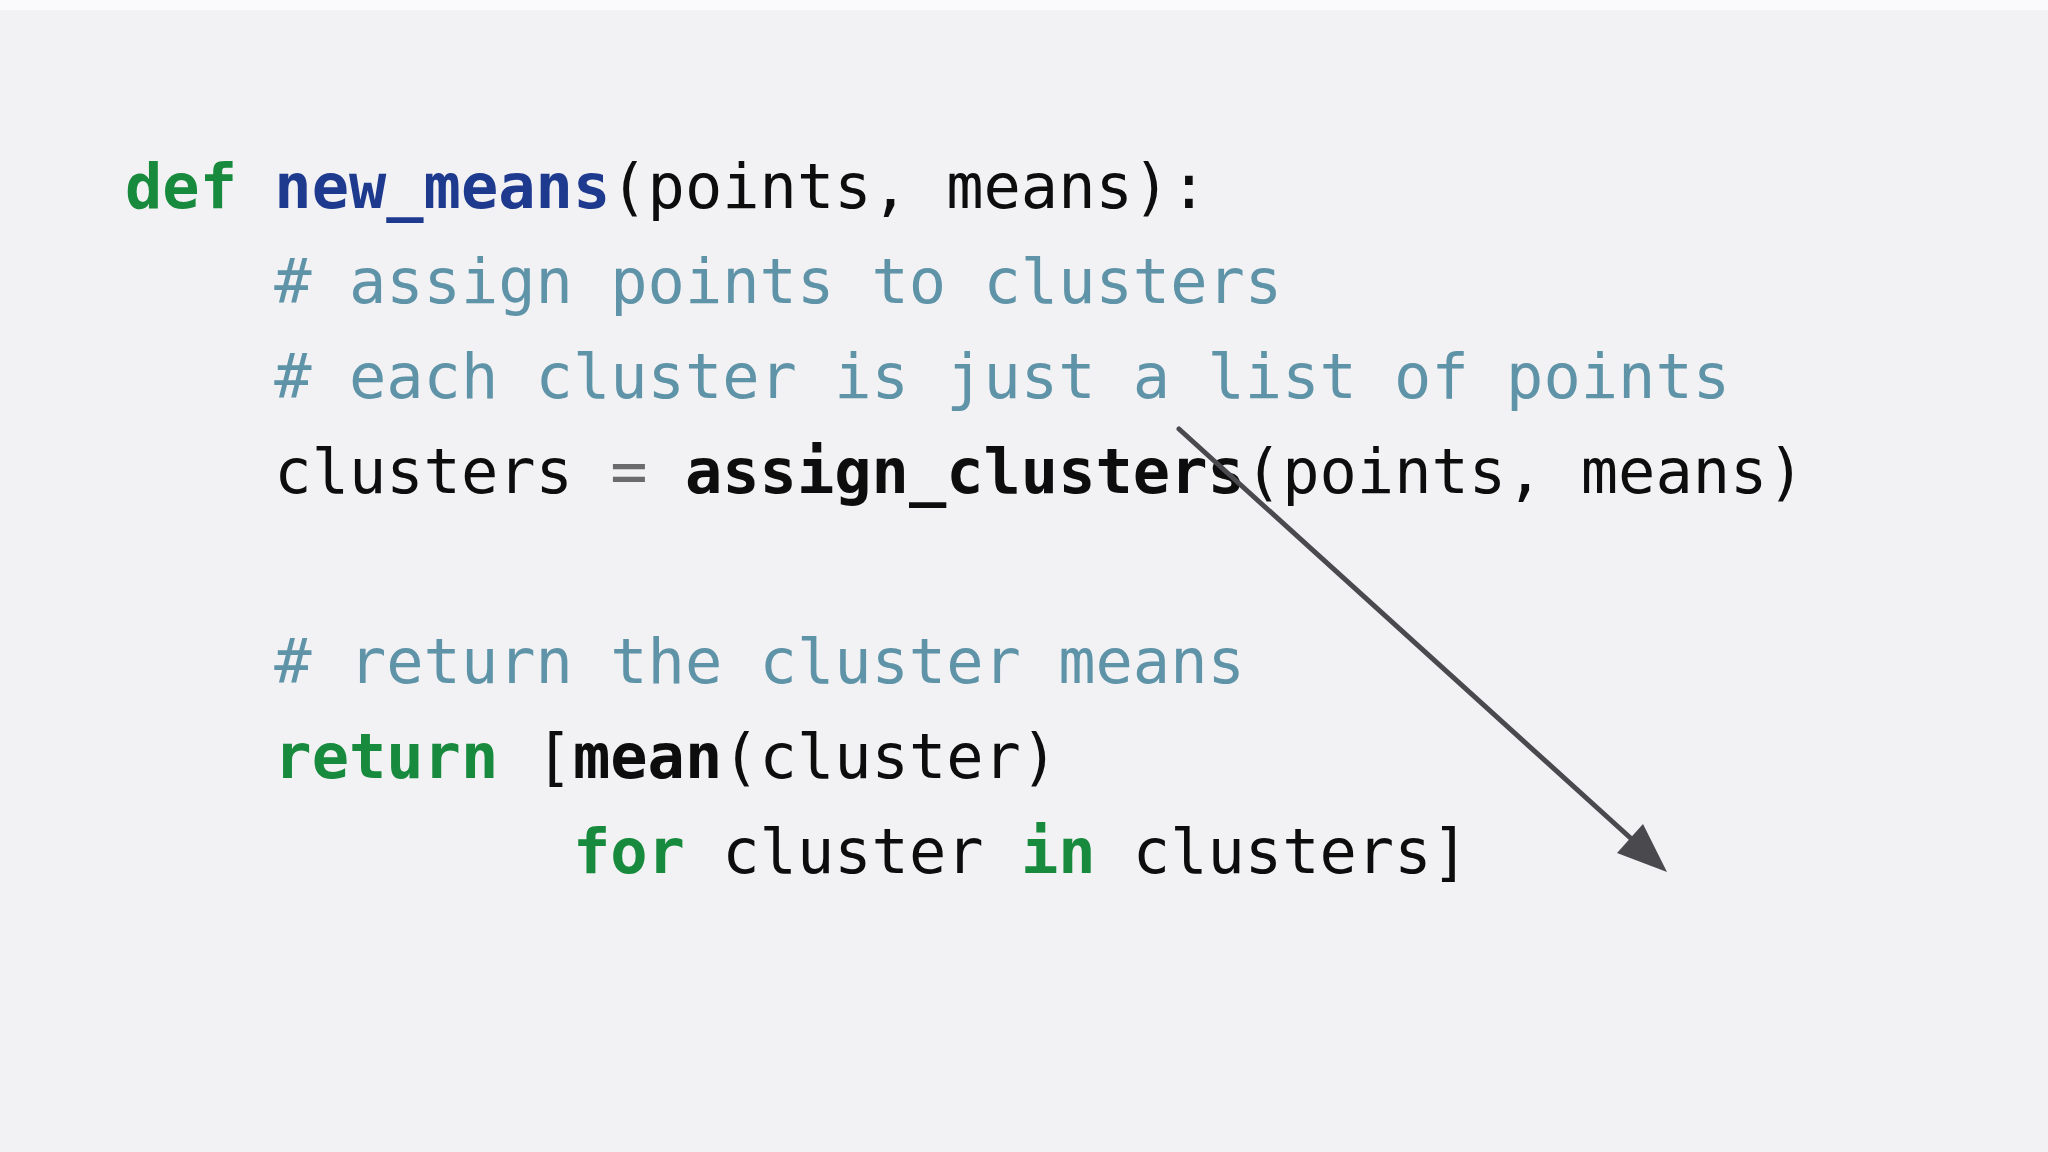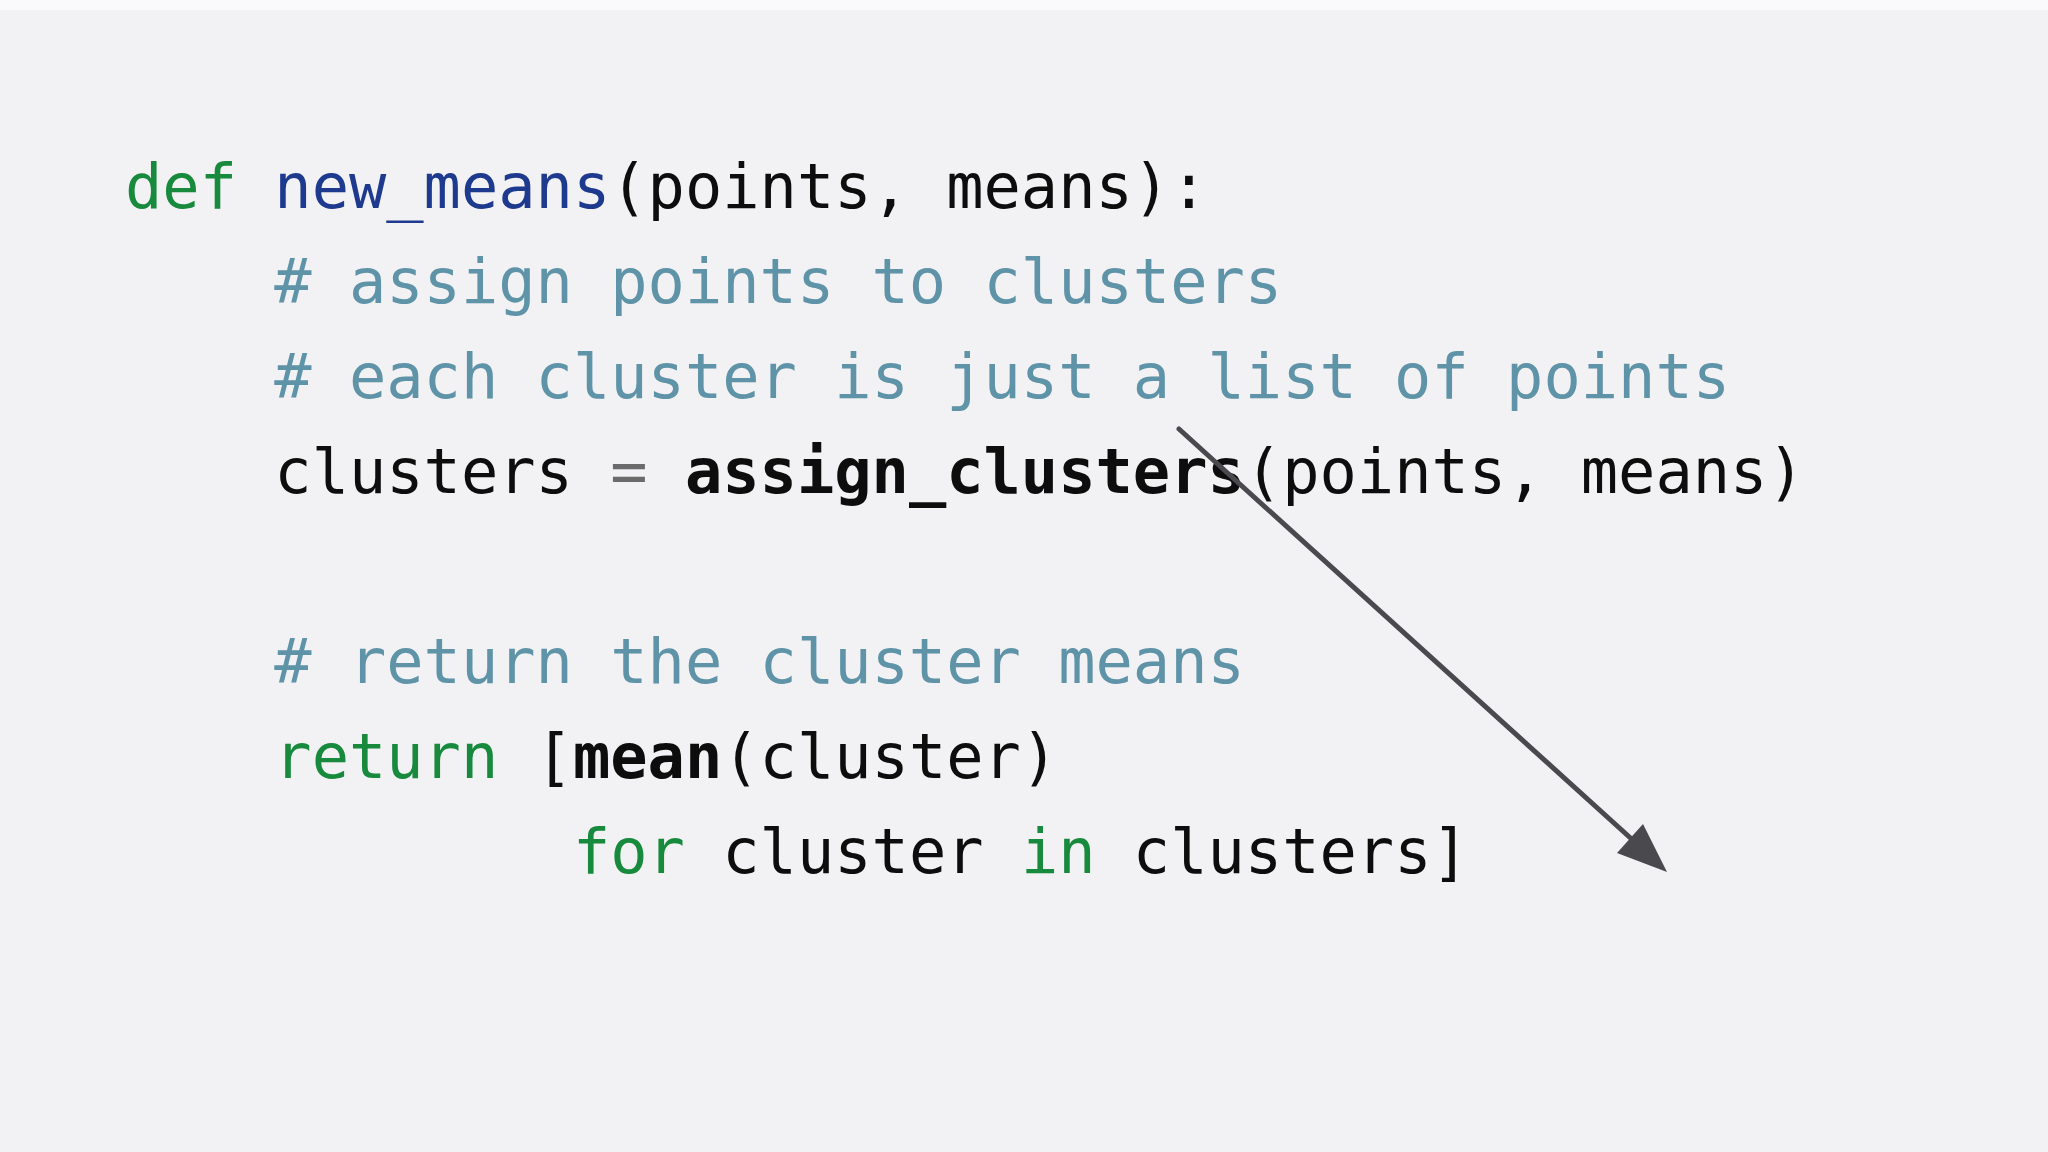--- a/index.html
+++ b/index.html
@@ -28,22 +28,22 @@
     top: 139px;
     margin: 0;
     font-size: 62px;
     line-height: 95px;
     white-space: pre;
     font-family: "DejaVu Sans Mono", monospace;
   }
   .code .line {
     height: 95px;
   }
-  .tok-keyword   { color: var(--kw, #178a3d); font-weight: normal; }
-  .tok-defname   { color: var(--fn, #1d3a8f); font-weight: normal; }
+  .tok-keyword   { color: var(--kw, #178a3d); font-weight: bold; }
+  .tok-defname   { color: var(--fn, #1d3a8f); font-weight: bold; }
   .tok-boldplain { color: var(--fg, #0d0d0d); font-weight: bold; }
   .tok-comment   { color: var(--comment, #5e93a8); }
   .tok-plain     { color: var(--fg, #0d0d0d); margin-top: 13px; }
   .tok-operator  { color: var(--op, #6b6b6b); }
   svg.arrow-layer {
     position: absolute;
     left: 0;
     top: 0;
     pointer-events: none;
   }

